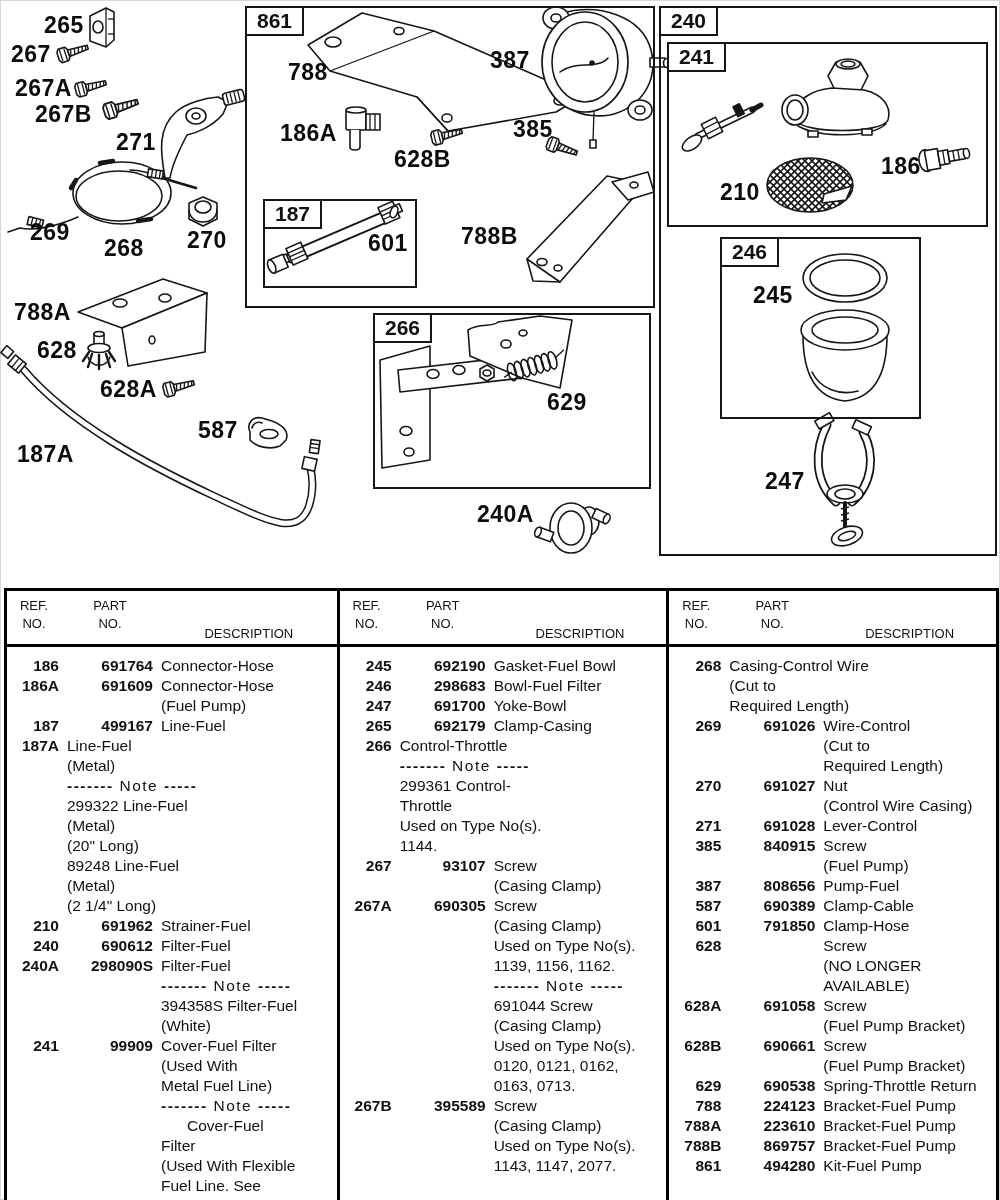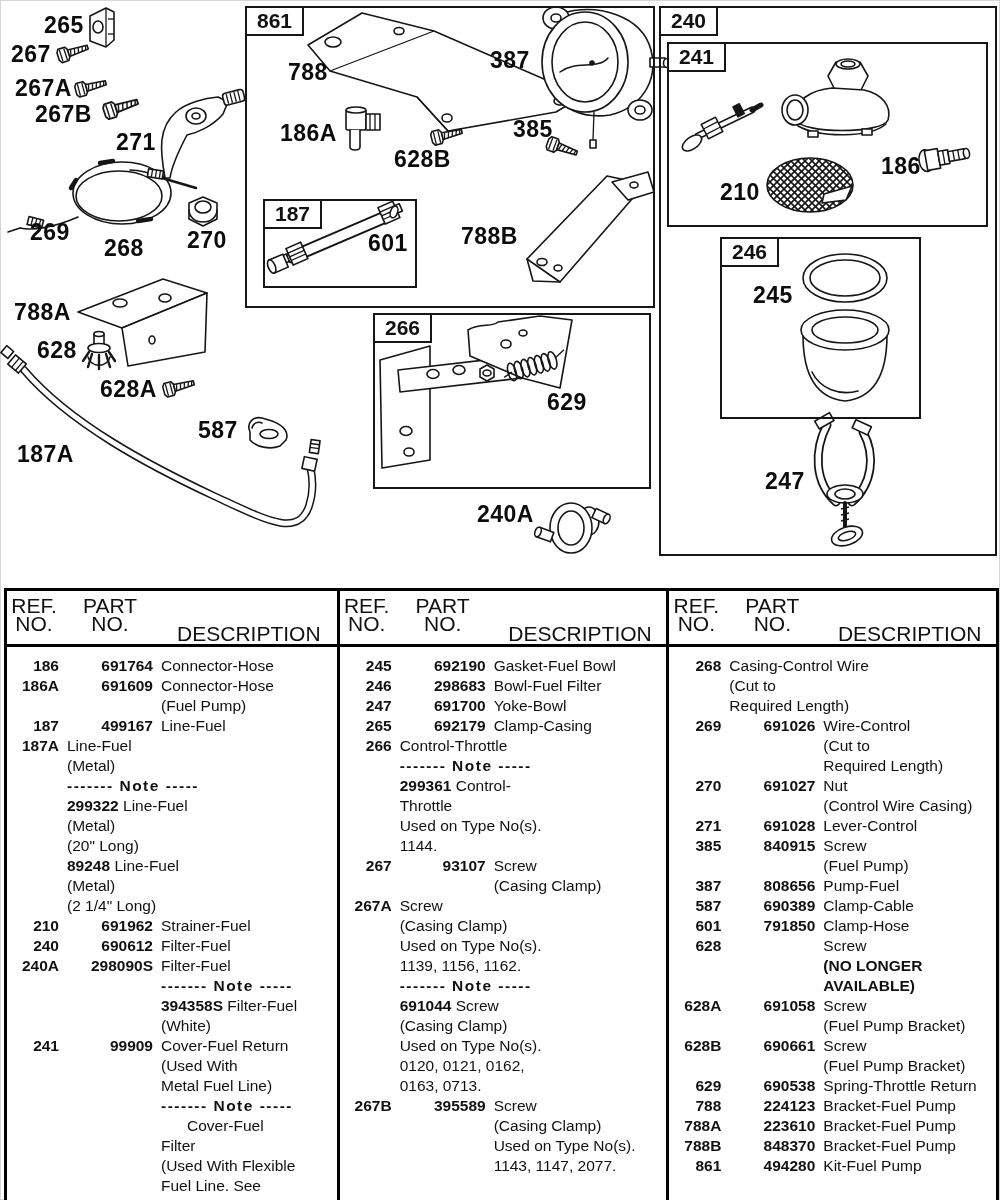--- a/index.html
+++ b/index.html
@@ -13,28 +13,28 @@
   .region{position:absolute;border:2px solid #161616;}
   .region-label{position:absolute;top:-2px;left:-2px;border:2px solid #161616;background:#fff;
         padding:0 10px;font-weight:700;font-size:21px;line-height:26px;}
   .callout{position:absolute;font-weight:700;font-size:23px;line-height:24px;letter-spacing:.5px;color:#0c0c0c;}
   
   .parts-table{position:absolute;left:4px;top:588px;width:989px;height:612px;border:3px solid #000;border-bottom:none;
         display:grid;grid-template-columns:1fr 1fr 1fr;overflow:hidden;background:#fff;}
   .tcol{overflow:hidden;}
   .tcol + .tcol{border-left:3px solid #000;}
   .thead{height:47px;display:grid;grid-template-columns:50px 86px 1fr;gap:0 8px;padding:6px 0 0 2px;
-        border-bottom:3px solid #000;font-size:21px;line-height:18px;}
+        border-bottom:3px solid #000;font-size:13px;line-height:18px;}
   .h-ref,.h-part{text-align:center;}
   .h-desc{text-align:center;align-self:end;padding-bottom:1px;}
   .tbody{padding:9px 0 0 2px;font-size:15.5px;line-height:20px;}
   .trow{display:grid;grid-template-columns:50px 86px 1fr;gap:0 8px;}
   .cref,.cpart{text-align:right;font-weight:700;white-space:nowrap;}
   .cdesc{white-space:nowrap;}
-  .dline b{font-weight:700;}
+  .dline b{font-weight:400;}
   .noteline{font-weight:700;letter-spacing:1.5px;}
   .indent{padding-left:26px;}
 </style>
 </head>
 <body>
 
 <div class="page">
 
   <div class="diagram">
     <svg class="art" width="1000" height="585" viewBox="0 0 1000 585">
@@ -464,21 +464,21 @@
               <div class="dline">Filter-Fuel</div>
               <div class="dline noteline">------- <b>Note</b> -----</div>
               <div class="dline"><b>394358S</b> Filter-Fuel</div>
               <div class="dline">(White)</div>
             </div>
           </div>
           <div class="trow">
             <div class="cref">241</div>
             <div class="cpart">99909</div>
             <div class="cdesc">
-              <div class="dline">Cover-Fuel Return</div>
+              <div class="dline">Cover-Fuel Filter</div>
               <div class="dline">(Used With</div>
               <div class="dline">Metal Fuel Line)</div>
               <div class="dline noteline">------- <b>Note</b> -----</div>
               <div class="dline indent">Cover-Fuel</div>
               <div class="dline">Filter</div>
               <div class="dline">(Used With Flexible</div>
               <div class="dline">Fuel Line. See</div>
               <div class="dline">Reference 240)</div>
             </div>
           </div>
@@ -539,20 +539,21 @@
           <div class="trow">
             <div class="cref">267</div>
             <div class="cpart">93107</div>
             <div class="cdesc">
               <div class="dline">Screw</div>
               <div class="dline">(Casing Clamp)</div>
             </div>
           </div>
           <div class="trow">
             <div class="cref">267A</div>
+            <div class="cpart">690305</div>
             <div class="cdesc">
               <div class="dline">Screw</div>
               <div class="dline">(Casing Clamp)</div>
               <div class="dline">Used on Type No(s).</div>
               <div class="dline">1139, 1156, 1162.</div>
               <div class="dline noteline">------- <b>Note</b> -----</div>
               <div class="dline"><b>691044</b> Screw</div>
               <div class="dline">(Casing Clamp)</div>
               <div class="dline">Used on Type No(s).</div>
               <div class="dline">0120, 0121, 0162,</div>
@@ -686,21 +687,21 @@
           </div>
           <div class="trow">
             <div class="cref">788A</div>
             <div class="cpart">223610</div>
             <div class="cdesc">
               <div class="dline">Bracket-Fuel Pump</div>
             </div>
           </div>
           <div class="trow">
             <div class="cref">788B</div>
-            <div class="cpart">848370</div>
+            <div class="cpart">869757</div>
             <div class="cdesc">
               <div class="dline">Bracket-Fuel Pump</div>
             </div>
           </div>
           <div class="trow">
             <div class="cref">861</div>
             <div class="cpart">494280</div>
             <div class="cdesc">
               <div class="dline">Kit-Fuel Pump</div>
             </div>

